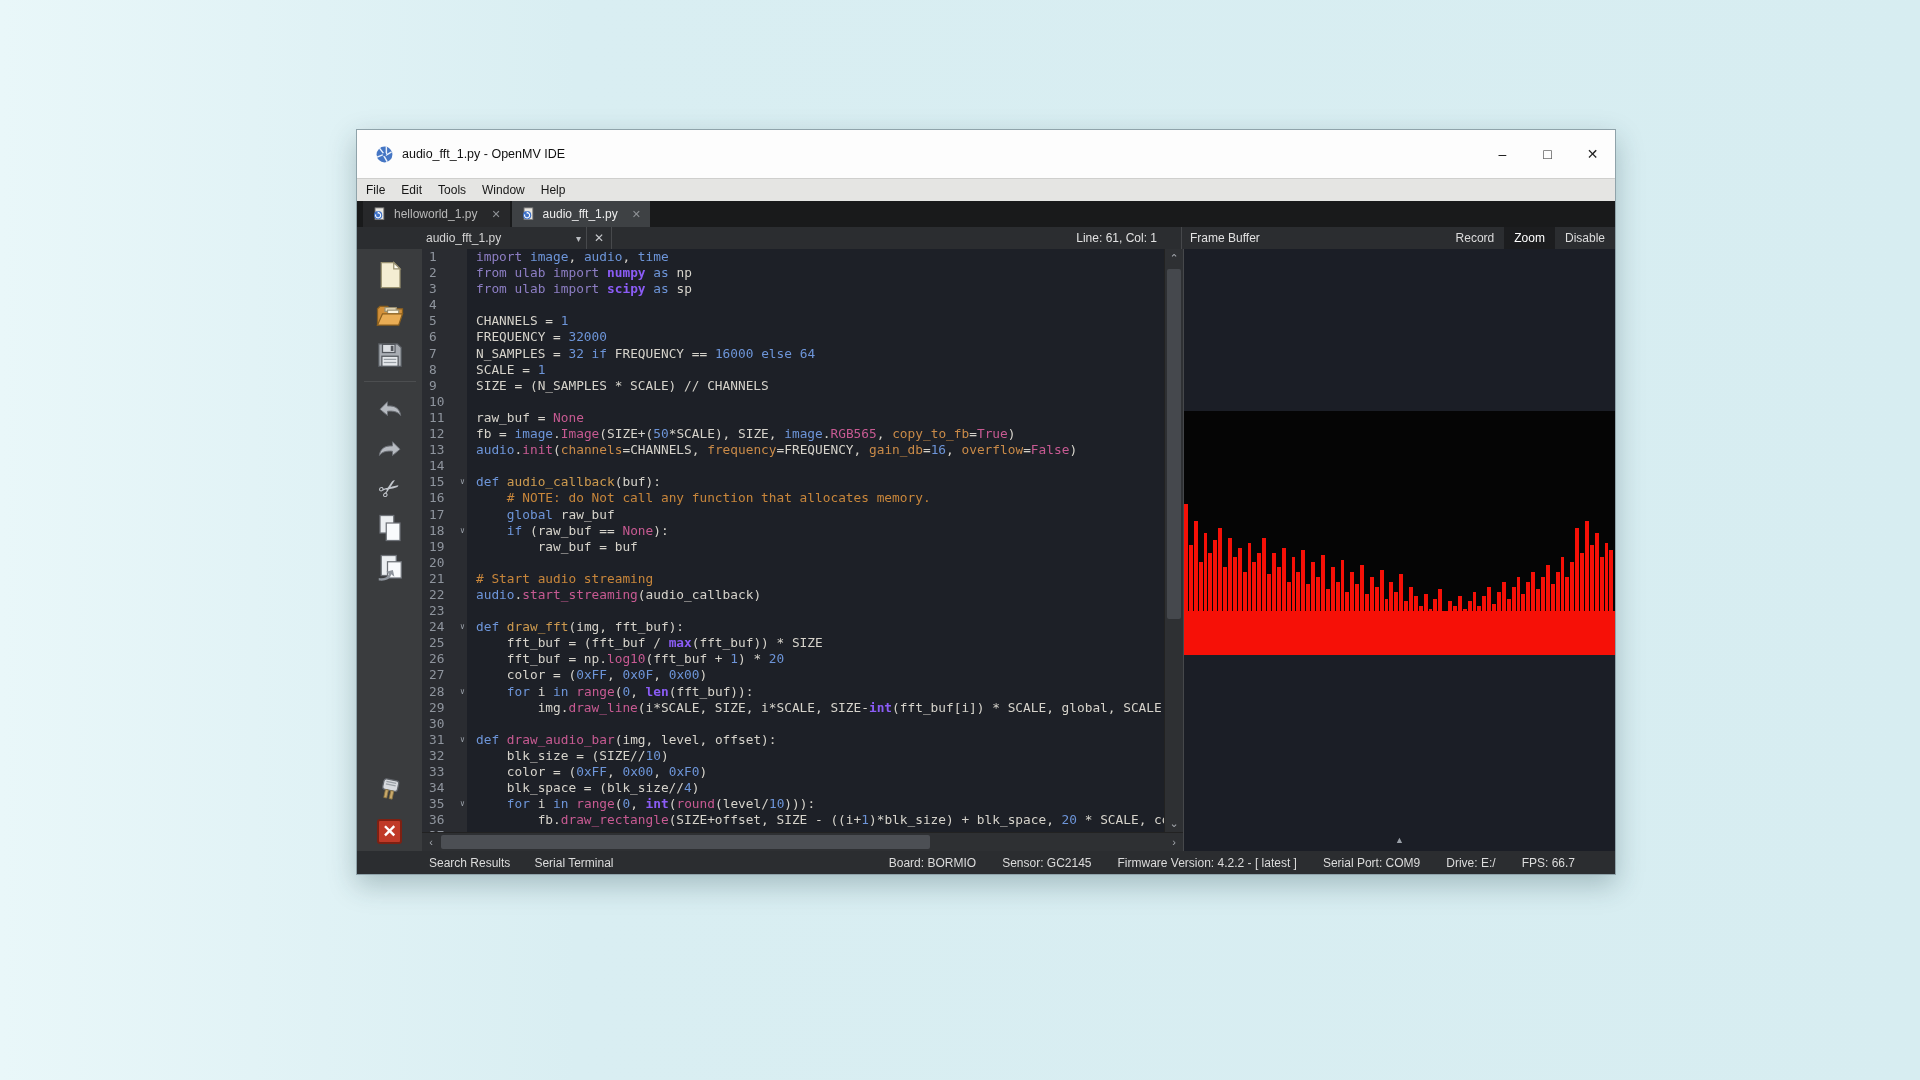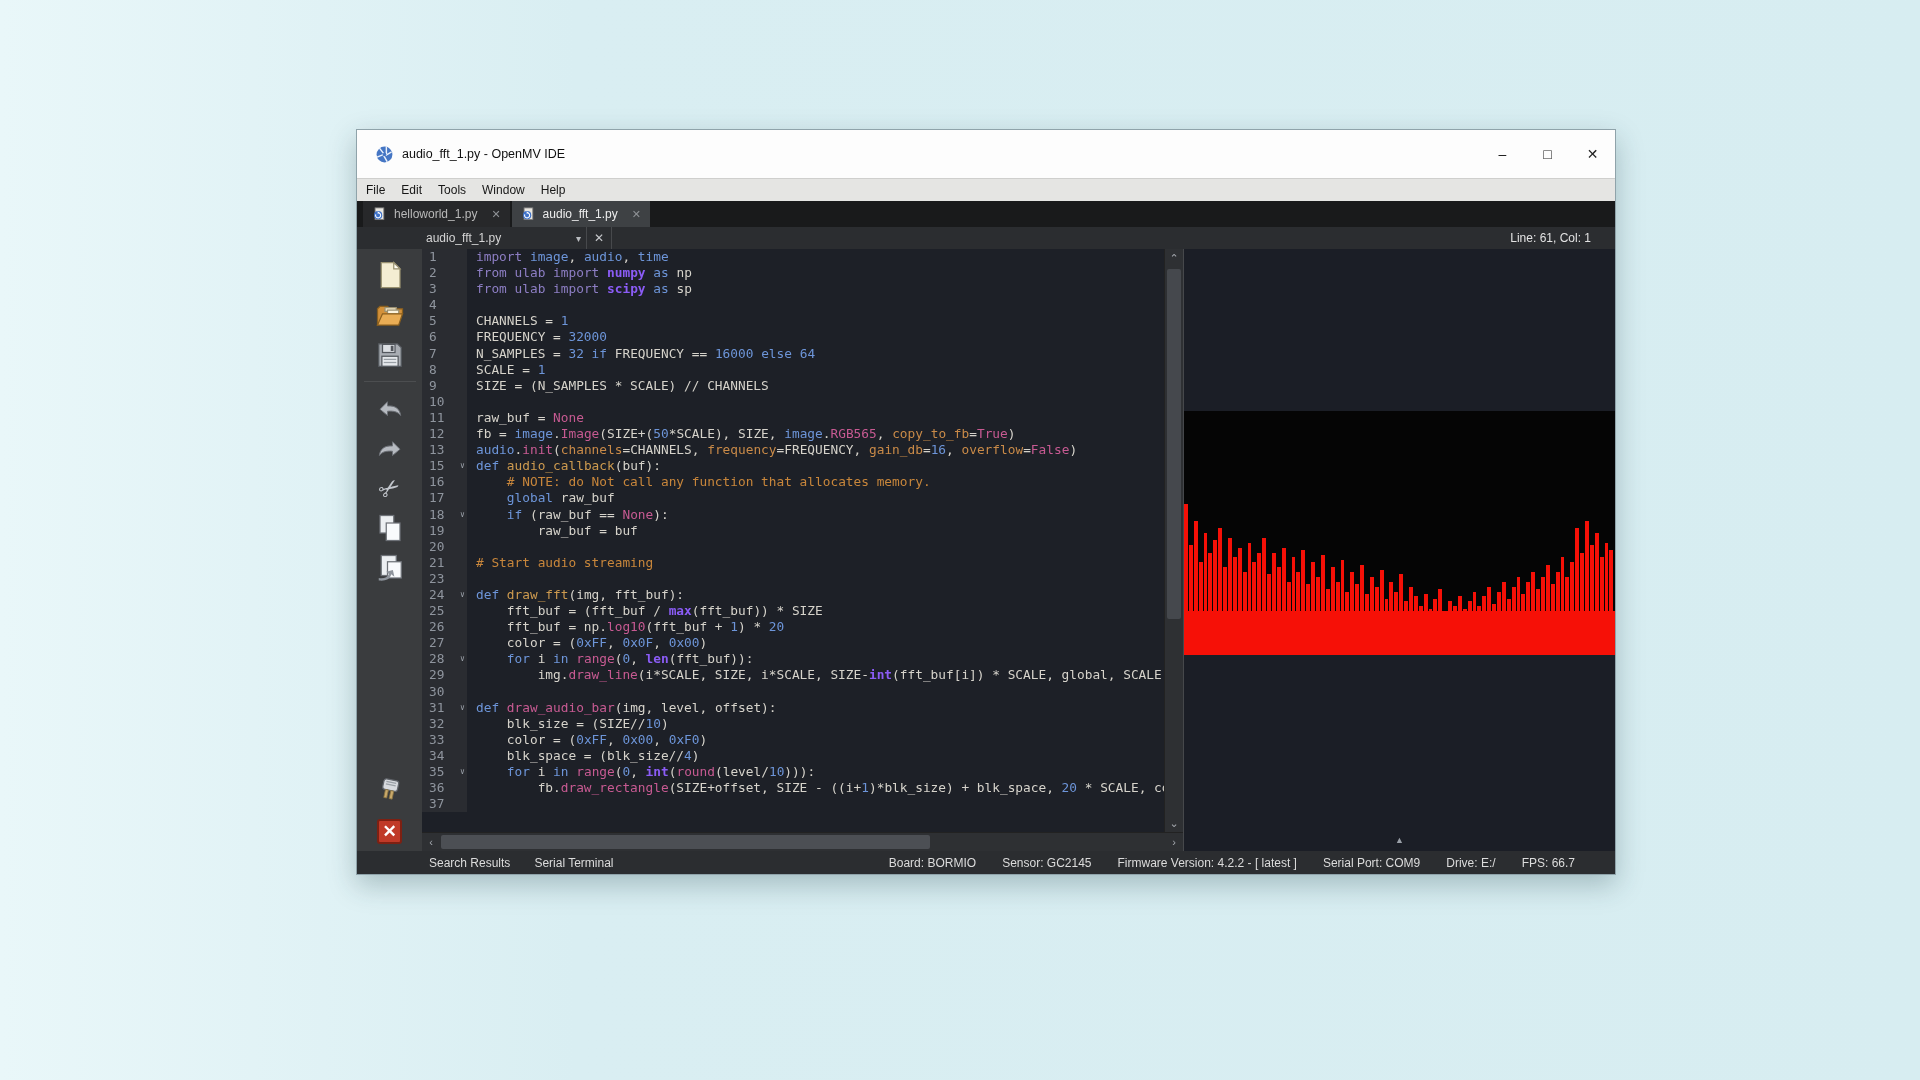--- a/index.html
+++ b/index.html
@@ -157,20 +157,27 @@
     </div>
 
   <div class="toolrow">
     <div class="combo">
       <span class="clabel">audio_fft_1.py</span>
       <span class="carrow">▾</span>
     </div>
     <div class="tool-close">✕</div>
     <div class="toolspacer"></div>
     <div class="cursorpos">Line: 61, Col: 1</div>
+    <div class="fbbar">
+      <span class="fbtitle">Frame Buffer</span>
+      <span class="fbspacer"></span>
+    <div class="fbbtn">Record</div>
+        <div class="fbbtn active">Zoom</div>
+        <div class="fbbtn">Disable</div>
+      </div>
   </div>
 
   <div class="content">
     <div class="iconcol">
         <div class="icon">
           <svg viewBox="0 0 24 24">
             <path d="M5 2h10l5 5v15H5z" fill="#f4edd2" stroke="#98906f"></path>
             <path d="M15 2v5h5z" fill="#fffdf2" stroke="#98906f"></path>
           </svg>
         </div>
@@ -245,27 +252,29 @@
             <div class="crow"><span class="ln">4</span><span class="fold"></span><span class="ltext"></span></div>
             <div class="crow"><span class="ln">5</span><span class="fold"></span><span class="ltext"><span class="tk-pl">CHANNELS = </span><span class="tk-num">1</span></span></div>
             <div class="crow"><span class="ln">6</span><span class="fold"></span><span class="ltext"><span class="tk-pl">FREQUENCY = </span><span class="tk-num">32000</span></span></div>
             <div class="crow"><span class="ln">7</span><span class="fold"></span><span class="ltext"><span class="tk-pl">N_SAMPLES = </span><span class="tk-num">32</span><span class="tk-pl"> </span><span class="tk-kw">if</span><span class="tk-pl"> FREQUENCY == </span><span class="tk-num">16000</span><span class="tk-pl"> </span><span class="tk-kw">else</span><span class="tk-pl"> </span><span class="tk-num">64</span></span></div>
             <div class="crow"><span class="ln">8</span><span class="fold"></span><span class="ltext"><span class="tk-pl">SCALE = </span><span class="tk-num">1</span></span></div>
             <div class="crow"><span class="ln">9</span><span class="fold"></span><span class="ltext"><span class="tk-pl">SIZE = (N_SAMPLES * SCALE) // CHANNELS</span></span></div>
             <div class="crow"><span class="ln">10</span><span class="fold"></span><span class="ltext"></span></div>
             <div class="crow"><span class="ln">11</span><span class="fold"></span><span class="ltext"><span class="tk-pl">raw_buf = </span><span class="tk-mag">None</span></span></div>
             <div class="crow"><span class="ln">12</span><span class="fold"></span><span class="ltext"><span class="tk-pl">fb = </span><span class="tk-mod">image</span><span class="tk-pl">.</span><span class="tk-mag">Image</span><span class="tk-pl">(SIZE+(</span><span class="tk-num">50</span><span class="tk-pl">*SCALE), SIZE, </span><span class="tk-mod">image</span><span class="tk-pl">.</span><span class="tk-mag">RGB565</span><span class="tk-pl">, </span><span class="tk-arg">copy_to_fb</span><span class="tk-pl">=</span><span class="tk-mag">True</span><span class="tk-pl">)</span></span></div>
             <div class="crow"><span class="ln">13</span><span class="fold"></span><span class="ltext"><span class="tk-mod">audio</span><span class="tk-pl">.</span><span class="tk-mag">init</span><span class="tk-pl">(</span><span class="tk-arg">channels</span><span class="tk-pl">=CHANNELS, </span><span class="tk-arg">frequency</span><span class="tk-pl">=FREQUENCY, </span><span class="tk-arg">gain_db</span><span class="tk-pl">=</span><span class="tk-num">16</span><span class="tk-pl">, </span><span class="tk-arg">overflow</span><span class="tk-pl">=</span><span class="tk-mag">False</span><span class="tk-pl">)</span></span></div>
+            <div class="crow"><span class="ln">14</span><span class="fold"></span><span class="ltext"></span></div>
             <div class="crow"><span class="ln">15</span><span class="fold">∨</span><span class="ltext"><span class="tk-kw">def</span><span class="tk-pl"> </span><span class="tk-fn">audio_callback</span><span class="tk-pl">(buf):</span></span></div>
             <div class="crow"><span class="ln">16</span><span class="fold"></span><span class="ltext"><span class="tk-pl">    </span><span class="tk-cmt"># </span><span class="tk-cmtu">NOTE</span><span class="tk-cmt">: do Not call any function that allocates memory.</span></span></div>
             <div class="crow"><span class="ln">17</span><span class="fold"></span><span class="ltext"><span class="tk-pl">    </span><span class="tk-kw">global</span><span class="tk-pl"> raw_buf</span></span></div>
             <div class="crow"><span class="ln">18</span><span class="fold">∨</span><span class="ltext"><span class="tk-pl">    </span><span class="tk-kw">if</span><span class="tk-pl"> (raw_buf == </span><span class="tk-mag">None</span><span class="tk-pl">):</span></span></div>
             <div class="crow"><span class="ln">19</span><span class="fold"></span><span class="ltext"><span class="tk-pl">        raw_buf = buf</span></span></div>
             <div class="crow"><span class="ln">20</span><span class="fold"></span><span class="ltext"></span></div>
             <div class="crow"><span class="ln">21</span><span class="fold"></span><span class="ltext"><span class="tk-cmt"># Start audio streaming</span></span></div>
+            <div class="crow"><span class="ln">22</span><span class="fold"></span><span class="ltext"><span class="tk-mod">audio</span><span class="tk-pl">.</span><span class="tk-mag">start_streaming</span><span class="tk-pl">(audio_callback)</span></span></div>
             <div class="crow"><span class="ln">23</span><span class="fold"></span><span class="ltext"></span></div>
             <div class="crow"><span class="ln">24</span><span class="fold">∨</span><span class="ltext"><span class="tk-kw">def</span><span class="tk-pl"> </span><span class="tk-fn">draw_fft</span><span class="tk-pl">(img, fft_buf):</span></span></div>
             <div class="crow"><span class="ln">25</span><span class="fold"></span><span class="ltext"><span class="tk-pl">    fft_buf = (fft_buf / </span><span class="tk-bw">max</span><span class="tk-pl">(fft_buf)) * SIZE</span></span></div>
             <div class="crow"><span class="ln">26</span><span class="fold"></span><span class="ltext"><span class="tk-pl">    fft_buf = np.</span><span class="tk-mag">log10</span><span class="tk-pl">(fft_buf + </span><span class="tk-num">1</span><span class="tk-pl">) * </span><span class="tk-num">20</span></span></div>
             <div class="crow"><span class="ln">27</span><span class="fold"></span><span class="ltext"><span class="tk-pl">    color = (</span><span class="tk-num">0xFF</span><span class="tk-pl">, </span><span class="tk-num">0x0F</span><span class="tk-pl">, </span><span class="tk-num">0x00</span><span class="tk-pl">)</span></span></div>
             <div class="crow"><span class="ln">28</span><span class="fold">∨</span><span class="ltext"><span class="tk-pl">    </span><span class="tk-kw">for</span><span class="tk-pl"> i </span><span class="tk-kw">in</span><span class="tk-pl"> </span><span class="tk-mag">range</span><span class="tk-pl">(</span><span class="tk-num">0</span><span class="tk-pl">, </span><span class="tk-bw">len</span><span class="tk-pl">(fft_buf)):</span></span></div>
             <div class="crow"><span class="ln">29</span><span class="fold"></span><span class="ltext"><span class="tk-pl">        img.</span><span class="tk-mag">draw_line</span><span class="tk-pl">(i*SCALE, SIZE, i*SCALE, SIZE-</span><span class="tk-bw">int</span><span class="tk-pl">(fft_buf[i]) * SCALE, global, SCALE)</span></span></div>
             <div class="crow"><span class="ln">30</span><span class="fold"></span><span class="ltext"></span></div>
             <div class="crow"><span class="ln">31</span><span class="fold">∨</span><span class="ltext"><span class="tk-kw">def</span><span class="tk-pl"> </span><span class="tk-mag">draw_audio_bar</span><span class="tk-pl">(img, level, offset):</span></span></div>
             <div class="crow"><span class="ln">32</span><span class="fold"></span><span class="ltext"><span class="tk-pl">    blk_size = (SIZE//</span><span class="tk-num">10</span><span class="tk-pl">)</span></span></div>

